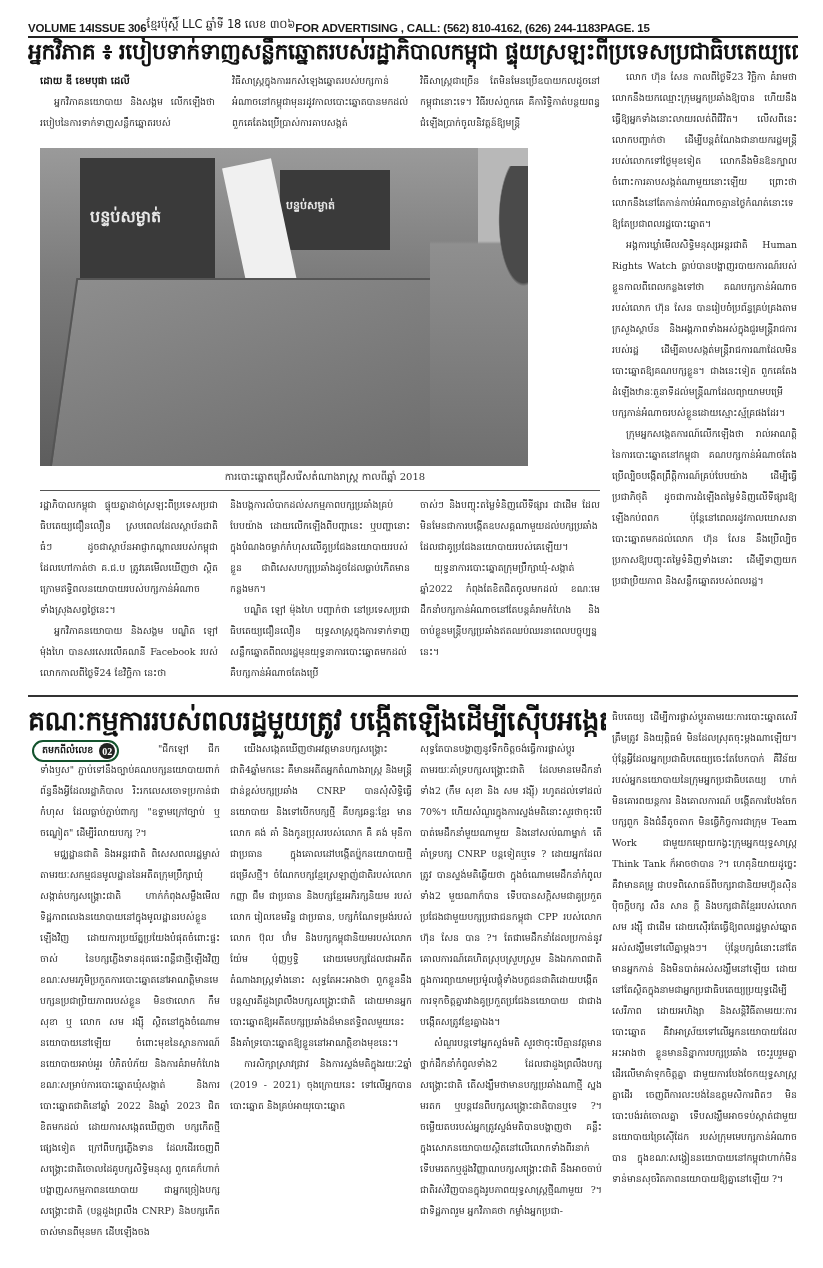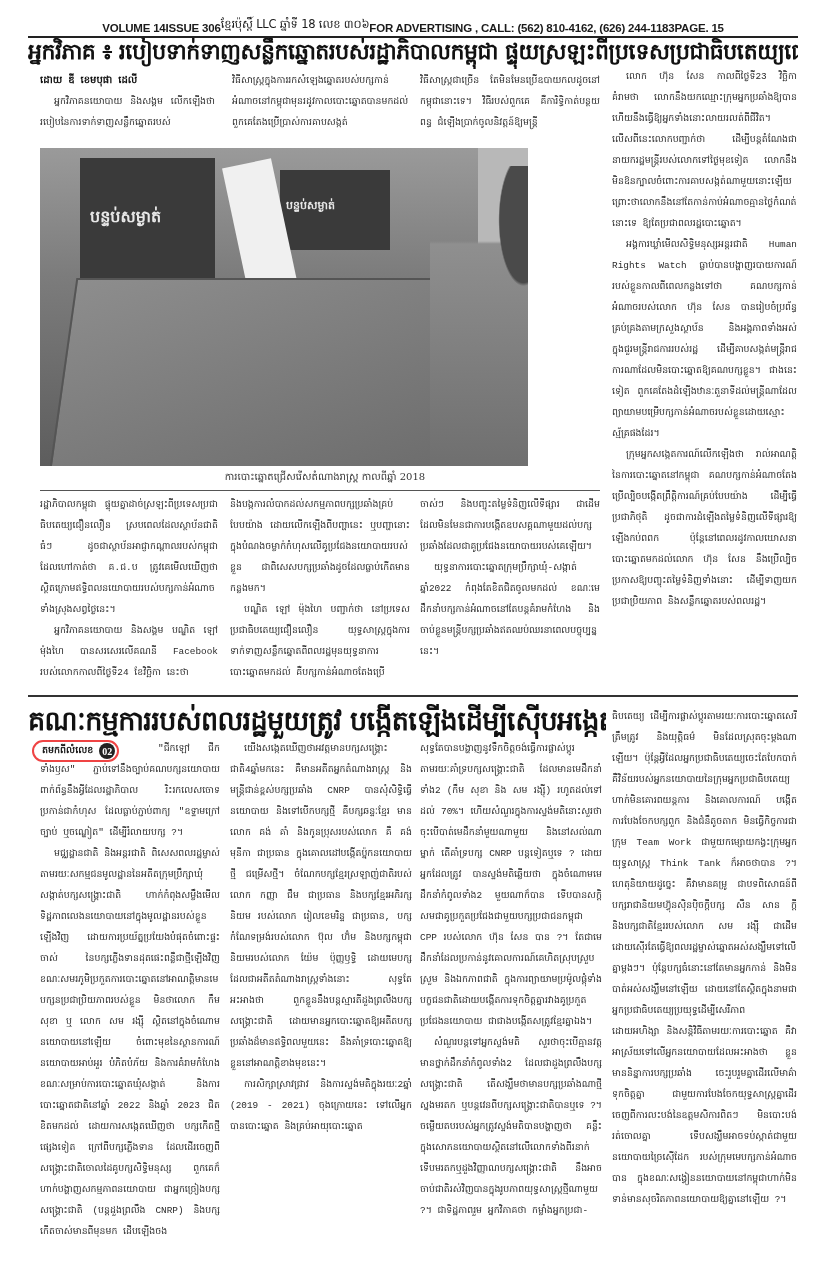--- a/index.html
+++ b/index.html
@@ -1,47 +1,47 @@
 <!DOCTYPE html>
 <html><head>
 <meta charset="utf-8">
 <style>
   html, body { margin: 0; padding: 0; background: #ffffff; }
   body { width: 823px; height: 1268px; position: relative; overflow: hidden;
          font-family: "DejaVu Sans", sans-serif; color: #1a1a1a; }
   .header { position: absolute; left: 28px; top: 12px; width: 770px; height: 22px;
-            border-bottom: 2px solid #222; display: flex; align-items: flex-end; justify-content: center;
+            border-bottom: 2px solid #222; display: flex; align-items: flex-end; justify-content: flex-start;
             font-family: "Liberation Sans", sans-serif; font-size: 11.5px; font-weight: bold; letter-spacing: -0.2px; padding-bottom: 2px; }
   .header span { white-space: nowrap; }
   .headline { position: absolute; left: 28px; width: 770px; font-family: "DejaVu Serif", serif; font-weight: bold;
               color: #111; white-space: nowrap; overflow: hidden; }
   .h1 { top: 38px; font-size: 22px; letter-spacing: -0.5px; }
   .col { position: absolute; font-family: "DejaVu Serif", serif; font-size: 9.4px; line-height: 21px;
          color: #2a2a2a; text-align: justify; overflow: hidden; }
-  .col p { margin: 0; text-indent: 14px; font-family: Liberation Mono, monospace; }
+  .col p { margin: 0; text-indent: 14px; }
   .col p.noindent { text-indent: 0; }
   .byline { font-weight: bold; color: #111; font-family: "DejaVu Sans", sans-serif; font-size: 10px; }
   .photo { position: absolute; left: 40px; top: 148px; width: 488px; height: 318px;
            background: linear-gradient(180deg, #9a9a9a 0%, #7c7c7c 40%, #5d5d5d 100%); overflow: hidden; text-align: right; }
   .photo .booth { position: absolute; background: #3a3a3a; }
   .photo .booth-label { position: absolute; color: #e8e8e8; font-family: "DejaVu Serif", serif; font-weight: bold; white-space: nowrap; }
   .photo .box { position: absolute; left: 22px; top: 130px; width: 440px; height: 200px;
                 background: linear-gradient(160deg, #8d8d8d, #6a6a6a); transform: skewX(-8deg); border: 2px solid #555; }
   .photo .ballot { position: absolute; left: 195px; top: 14px; width: 50px; height: 130px; background: #f0f0f0; transform: rotate(-12deg); }
   .photo .woman { position: absolute; left: 390px; top: 18px; width: 170px; height: 300px;
                   background: radial-gradient(ellipse at 55% 18%, #4a4a4a 0 18%, transparent 19%),
                               linear-gradient(180deg, transparent 25%, #8f8f8f 26%, #6f6f6f 100%); border-radius: 40px 40px 0 0; }
   .photo .window { position: absolute; right: 0; top: 0; width: 50px; height: 140px; background: #b8b8b8; }
   .caption { position: absolute; left: 40px; top: 470px; width: 570px; text-align: center;
              font-family: "DejaVu Serif", serif; font-size: 10px; color: #333; }
   .caption-rule { position: absolute; left: 40px; top: 490px; width: 560px; height: 1px; background: #555; }
   .divider { position: absolute; left: 28px; top: 695px; width: 770px; height: 2px; background: #333; }
   .h2 { top: 704px; width: 578px; font-size: 27px; letter-spacing: -0.6px; }
   .series-tag { position: absolute; left: 32px; top: 740px; display: flex; align-items: center;
-                border: 2px solid #ef4444; border-radius: 12px; height: 18px; padding: 0 2px 0 8px; }
+                border: 2px solid #14532d; border-radius: 12px; height: 18px; padding: 0 2px 0 8px; }
   .series-tag .lbl { font-family: "DejaVu Sans", sans-serif; font-size: 9.5px; font-weight: bold; margin-right: 6px; }
   .series-tag .num { background: #222; color: #fff; border-radius: 50%; width: 16px; height: 16px;
                      font-family: "Liberation Serif", serif; font-size: 10px; font-weight: bold;
                      display: flex; align-items: center; justify-content: center; text-align: right; }
 </style>
 </head>
 <body>
 
 <div class="header">
   <span>VOLUME 14</span>

